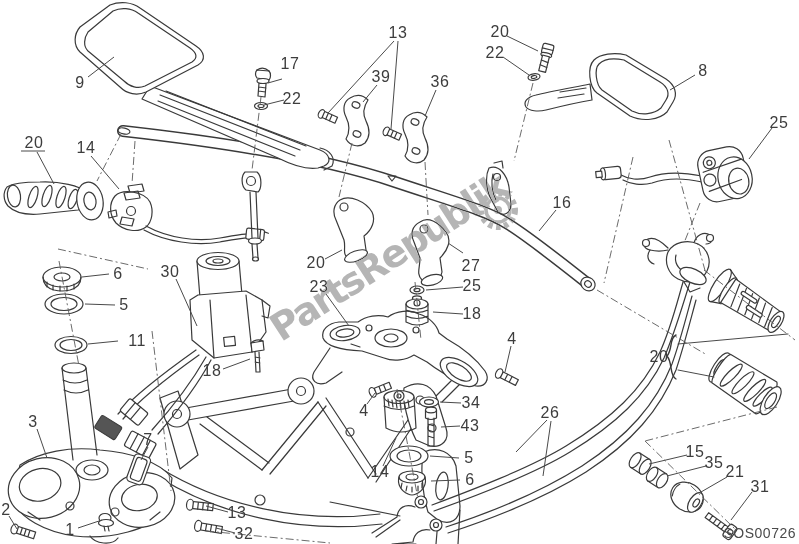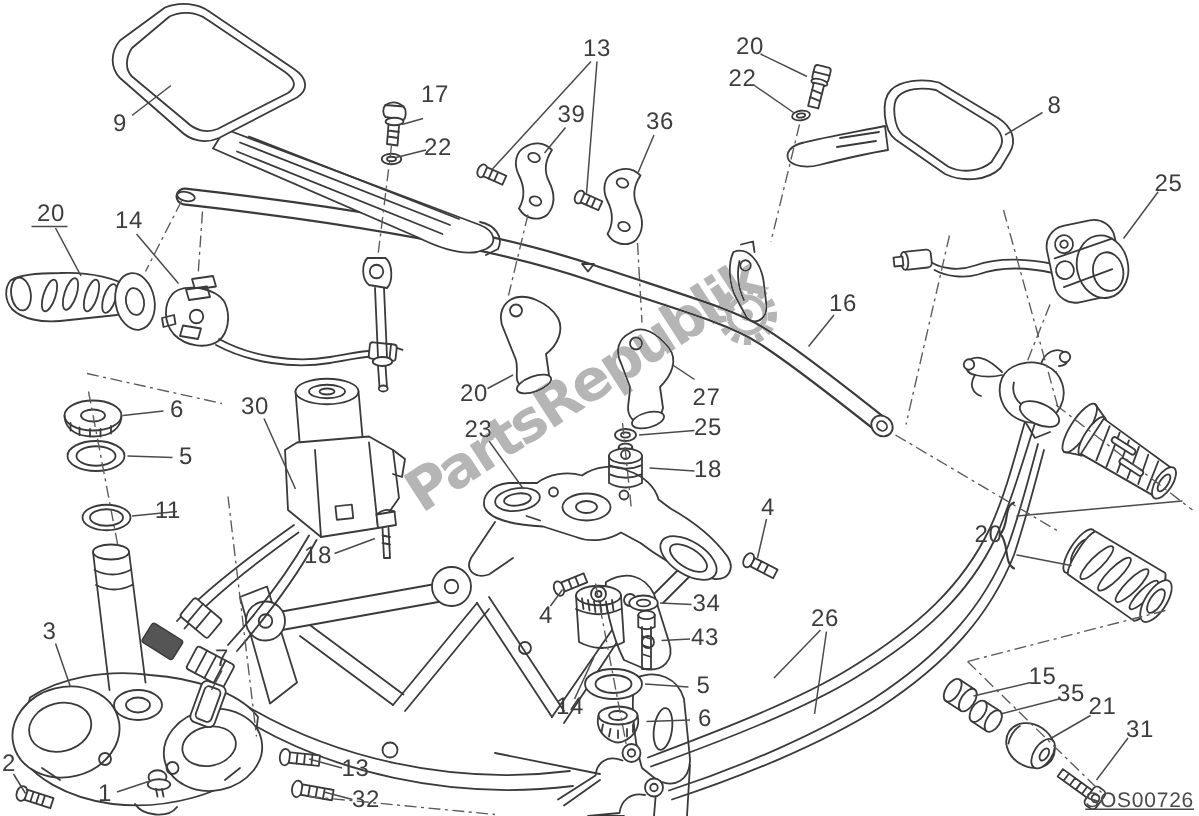--- a/index.html
+++ b/index.html
@@ -1,21 +1,21 @@
 <!DOCTYPE html>
 <html><head>
 <meta charset="utf-8">
 <style>
   html,body{margin:0;padding:0;background:#fff;}
   .stage{position:relative;width:799px;height:544px;background:#fff;overflow:hidden;
          font-family:"Liberation Sans",sans-serif;}
   .art{position:absolute;left:0;top:0;}
   .co{position:absolute;transform:translate(-50%,-50%);font-size:16px;color:#3d3d3d;
       letter-spacing:.5px;line-height:1;white-space:nowrap;}
-  .code{position:absolute;right:3px;bottom:3px;font-size:14px;color:#4a4a4a;letter-spacing:.5px;text-decoration:underline;}
+  .code{position:absolute;right:3px;bottom:3px;font-size:14px;color:#4a4a4a;letter-spacing:.5px;}
   .wm{position:absolute;left:0;top:0;width:799px;height:544px;mix-blend-mode:darken;pointer-events:none;}
   .wm-text{position:absolute;left:286px;top:306px;transform:rotate(-33deg);transform-origin:left bottom;
            font-family:"DejaVu Sans",sans-serif;font-weight:bold;font-size:38px;letter-spacing:-2px;
            color:#b5b5b5;}
   .wm-gear{position:absolute;left:474px;top:186px;}
   svg .ln{stroke:#3a3a3a;fill:none;stroke-width:1.2;stroke-linecap:round;stroke-linejoin:round;}
   svg .wf{stroke:#3a3a3a;fill:#fff;stroke-width:1.2;stroke-linejoin:round;}
   svg .ld{stroke:#4a4a4a;stroke-width:1;fill:none;}
   svg .dd{stroke:#5a5a5a;stroke-width:.9;fill:none;stroke-dasharray:8 3 2 3;}
   svg .dk{stroke:#3a3a3a;fill:#555;stroke-width:1;}
@@ -469,21 +469,21 @@
 <div class="co" style="left:34px;top:143px">20</div>
 <div class="co" style="left:86px;top:148px">14</div>
 <div class="co" style="left:562px;top:203px">16</div>
 <div class="co" style="left:471px;top:266px">27</div>
 <div class="co" style="left:316px;top:263px">20</div>
 <div class="co" style="left:319px;top:287px">23</div>
 <div class="co" style="left:472px;top:286px">25</div>
 <div class="co" style="left:472px;top:314px">18</div>
 <div class="co" style="left:118px;top:274px">6</div>
 <div class="co" style="left:124px;top:305px">5</div>
-<div class="co" style="left:112px;top:341px">11</div>
+<div class="co" style="left:137px;top:341px">11</div>
 <div class="co" style="left:170px;top:272px">30</div>
 <div class="co" style="left:212px;top:371px">18</div>
 <div class="co" style="left:33px;top:422px">3</div>
 <div class="co" style="left:148px;top:440px">7</div>
 <div class="co" style="left:6px;top:510px">2</div>
 <div class="co" style="left:70px;top:530px">1</div>
 <div class="co" style="left:237px;top:513px">13</div>
 <div class="co" style="left:244px;top:534px">32</div>
 <div class="co" style="left:512px;top:339px">4</div>
 <div class="co" style="left:364px;top:411px">4</div>

